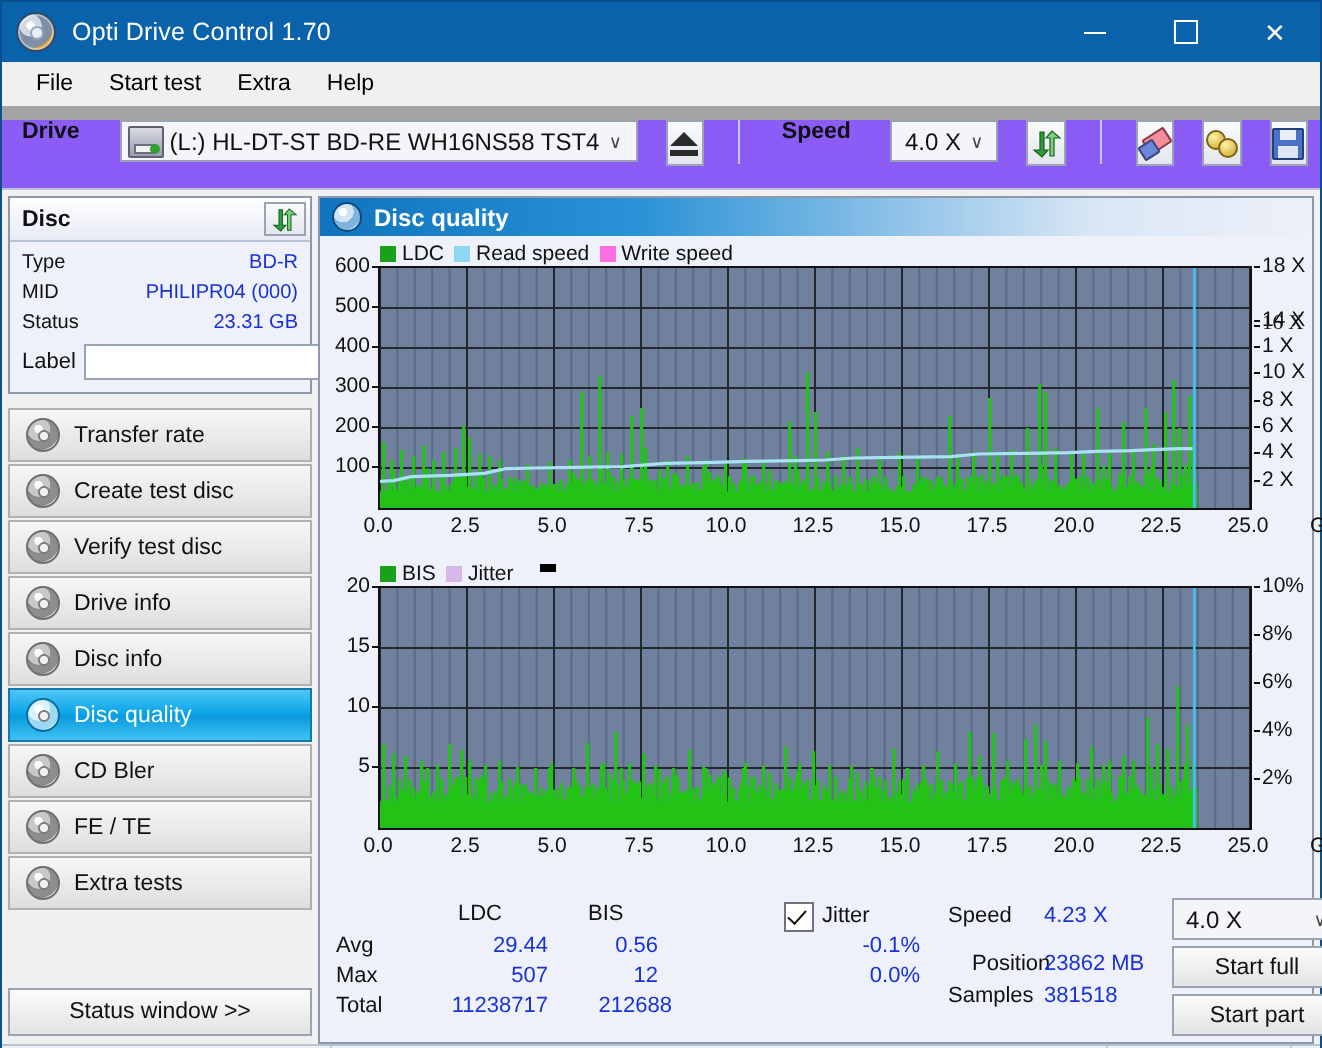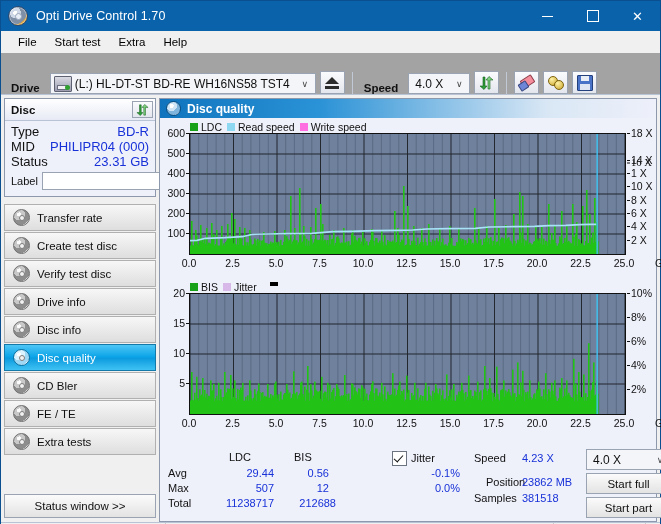--- a/index.html
+++ b/index.html
@@ -28,22 +28,22 @@
         color:#fff;font-size:13px;line-height:1;}
   .mglyph{display:block;width:11px;height:1px;background:#fff;}
   .sqglyph{display:block;width:10px;height:10px;border:1px solid #fff;}
 
   
   .menubar{height:22px;background:#f0f0f0;display:flex;align-items:center;
            padding-left:8px;border-bottom:7px solid #a3a3a3;}
   .menuitem{padding:3px 9px;color:#000;font-size:11.5px;}
 
   
-  .toolbar{height:34px;background:#a3a3a3;display:flex;align-items:flex-end;
-           padding:0 6px;border-bottom:1px solid #b9c3d6;gap:4px;}
+  .toolbar{height:34px;background:#8b5cf6;display:flex;align-items:flex-start;
+           padding:0 6px;border-bottom:1px solid #b9c3d6;gap:14px;}
   .tb-label{font-weight:bold;font-size:11.5px;color:#111;margin:0 6px 0 4px;}
   .combo{height:21px;border:1px solid #9aa3b2;background:#f4f5f9;display:flex;
          align-items:center;padding:0 2px 0 3px;box-sizing:border-box;color:#111;}
   .combo .cval{flex:1;white-space:nowrap;overflow:hidden;font-size:12px;padding-left:3px;}
   .combo .carrow{width:16px;text-align:center;color:#444;font-size:9px;}
   .drivecombo{width:266px;}
   .speedcombo{width:62px;}
   .drv-ico{width:16px;height:14px;flex:0 0 auto;position:relative;
            background:linear-gradient(#d9dae2,#9b9db0);border:1px solid #5e6172;border-radius:1px;}
   .drv-ico:before{content:"";position:absolute;left:2px;top:8px;width:9px;height:3px;background:#f2f2f5;border:1px solid #6b6e80;}
@@ -75,21 +75,21 @@
 
   
   .sidebar{width:158px;flex:0 0 158px;display:flex;flex-direction:column;
            background:#f0f0f0;padding:3px 3px 0 3px;box-sizing:border-box;}
   .panel{border:1px solid #8d98ad;background:#eef0fa;box-sizing:border-box;}
   .panel-head{height:21px;display:flex;align-items:center;justify-content:space-between;
               padding:0 2px 0 6px;border-bottom:1px solid #b9c3d6;
               background:linear-gradient(#ffffff,#e7eaf5);}
   .panel-head .t{font-weight:bold;font-size:11.5px;color:#111;}
   .disc-rows{padding:3px 6px 4px 6px;}
-  .drow{display:flex;justify-content:space-between;align-items:center;height:15px;font-size:13px;}
+  .drow{display:flex;justify-content:space-between;align-items:center;height:15px;font-size:10px;}
   .drow .k{color:#111;}
   .drow .v{color:#1832d8;}
   .labelrow{display:flex;align-items:center;gap:4px;margin-top:3px;padding-bottom:2px;}
   .labelrow .k{width:34px;color:#111;font-size:11px;}
   .lblinput{flex:1;height:18px;border:1px solid #9aa3b2;background:#fff;box-sizing:border-box;}
   .disc-ico{width:16px;height:16px;border-radius:50%;
             background:radial-gradient(circle at 38% 32%,#ffffcc 0 18%,#e8e48a 19% 42%,#cfc95f 43% 72%,#efeaa0 73% 100%);
             border:1px solid #8b8740;}
   .disc-ico:after{content:"";position:absolute;}
   .navlist{margin-top:7px;display:flex;flex-direction:column;gap:1px;}

